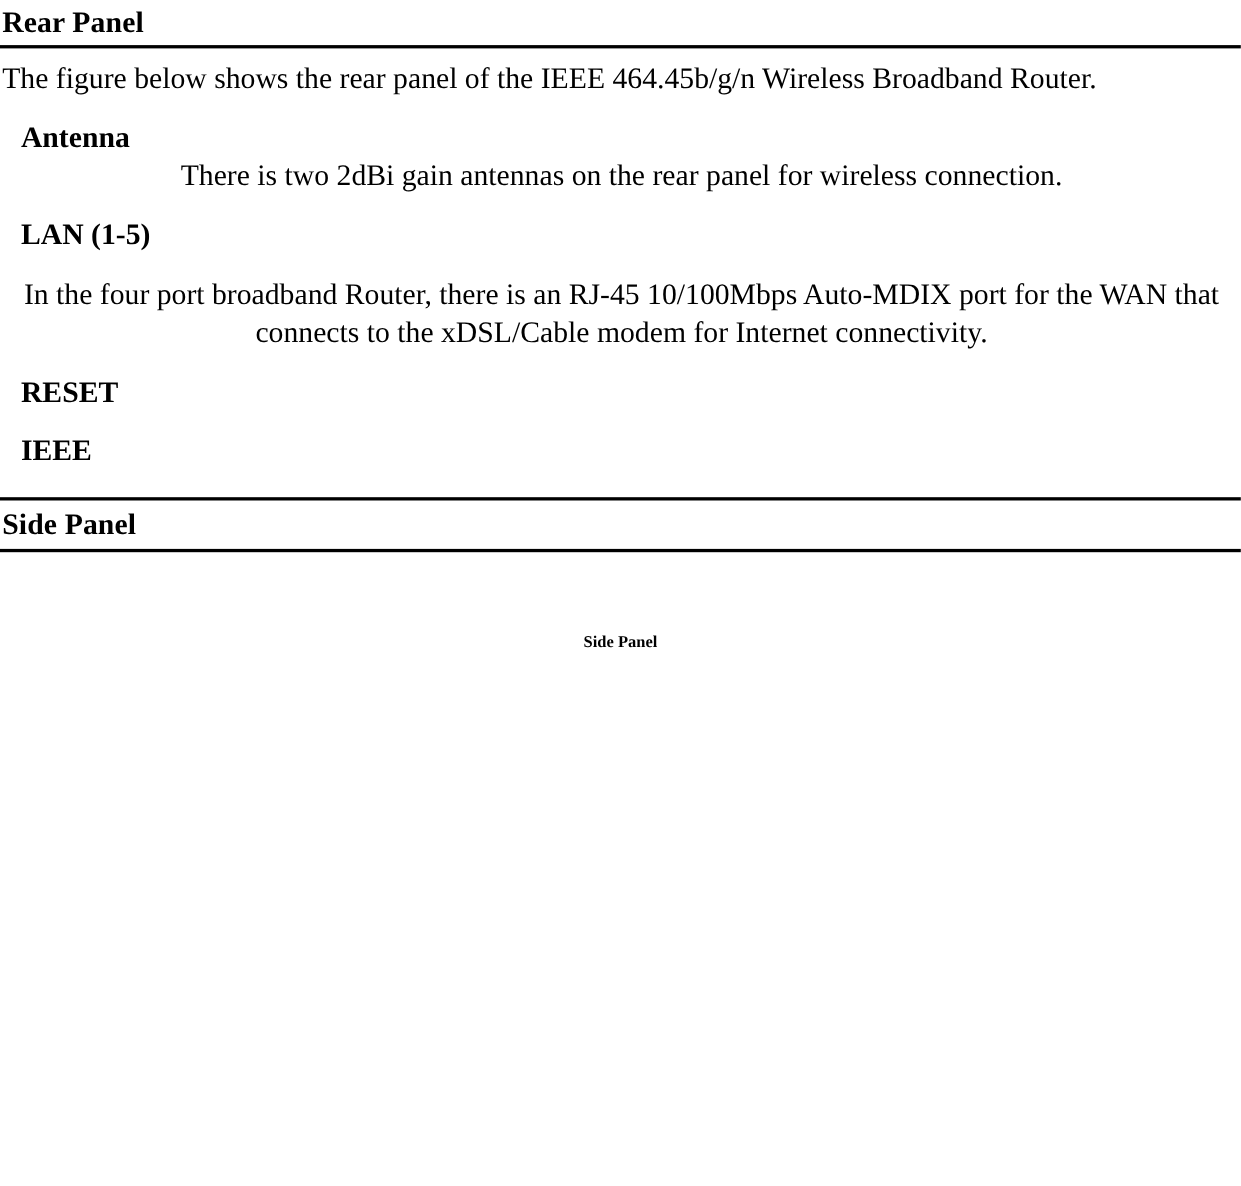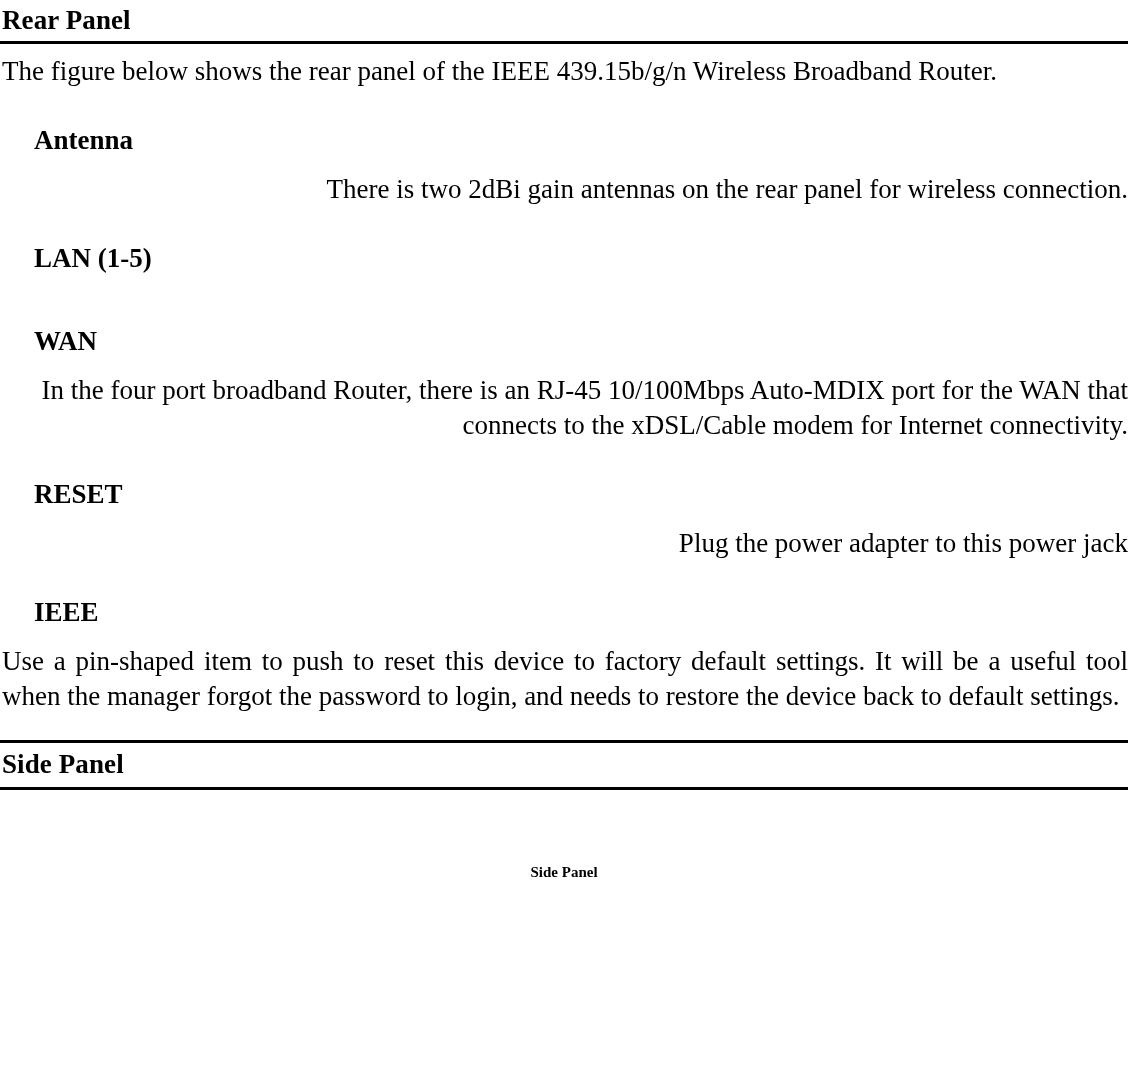--- a/index.html
+++ b/index.html
@@ -56,29 +56,29 @@
   p.body {
     font-size: 27px;
     line-height: 35px;
     margin: 0;
     padding: 0 0 0 2px;
     text-align: justify;
     text-justify: inter-word;
     word-spacing: 0px;
   }
   p.body.flush {
-    text-align: right;
+    text-align: center;
   }
 
   
   h3.sub {
     font-size: 27px;
     font-weight: bold;
     line-height: 33px;
-    margin: 15px;
+    margin: 0;
     padding: 0 0 0 19px;
   }
 
   
   .gap-after-rule { height: 10px; }
   .gap-para  { height: 20px; }
   .gap-small { height: 6px; }
 
   
   .figure-block {
@@ -104,45 +104,42 @@
 <div class="page">
 
   <div>
 
     <h2 class="section-head">Rear Panel</h2>
 
     <hr class="rule">
 
     <div class="gap-after-rule"></div>
 
-    <p class="body">The figure below shows the rear panel of the IEEE 439.15b/g/n Wireless Broadband Router.</p>
+    <p class="body">The figure below shows the rear panel of the IEEE 464.45b/g/n Wireless Broadband Router.</p>
 
     <div class="gap-para"></div>
 
     <h3 class="sub">Antenna</h3>
     <p class="body flush">There is two 2dBi gain antennas on the rear panel for wireless connection.</p>
 
     <div class="gap-para"></div>
 
     <h3 class="sub">LAN (1-5)</h3>
 
     <div class="gap-para"></div>
 
-    <h3 class="sub">WAN</h3>
     <p class="body flush">In the four port broadband Router, there is an RJ-45 10/100Mbps Auto-MDIX port for the WAN that connects to the xDSL/Cable modem for Internet connectivity.</p>
 
     <div class="gap-para"></div>
 
     <h3 class="sub">RESET</h3>
-    <p class="body flush">Plug the power adapter to this power jack</p>
 
     <div class="gap-para"></div>
 
     <h3 class="sub">IEEE</h3>
-    <p class="body">Use a pin-shaped item to push to reset this device to factory default settings. It will be a useful tool when the manager forgot the password to login, and needs to restore the device back to default settings.</p>
 
   </div>
 
   <div style="height:26px"></div>
 
   <div>
 
     <div class="boxed-head">
       <hr class="rule">
       <h2 class="section-head">Side Panel</h2>

